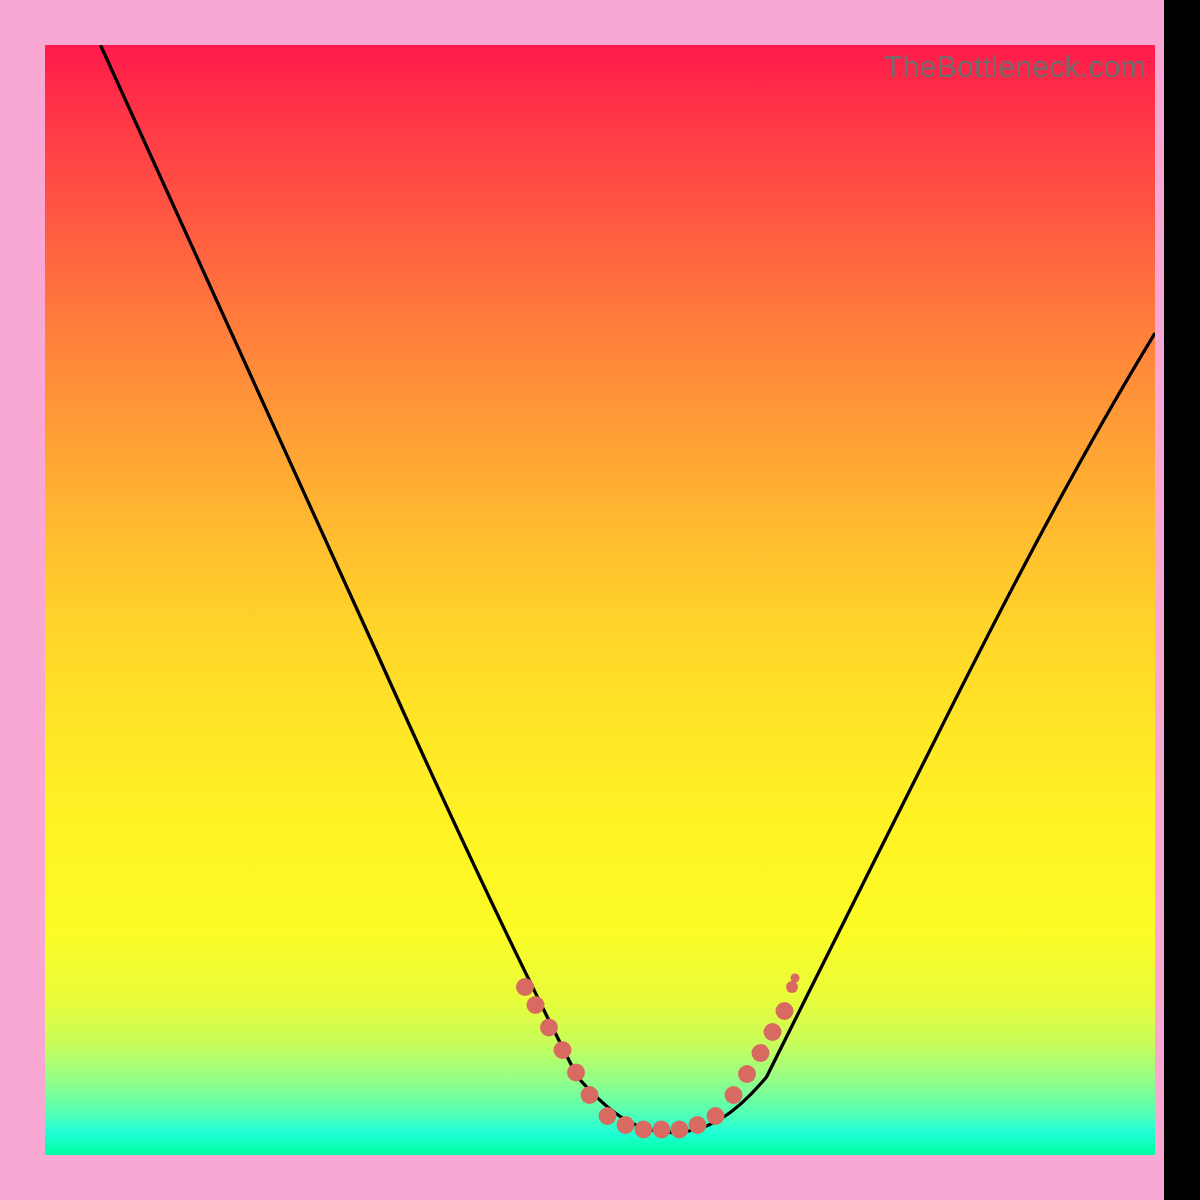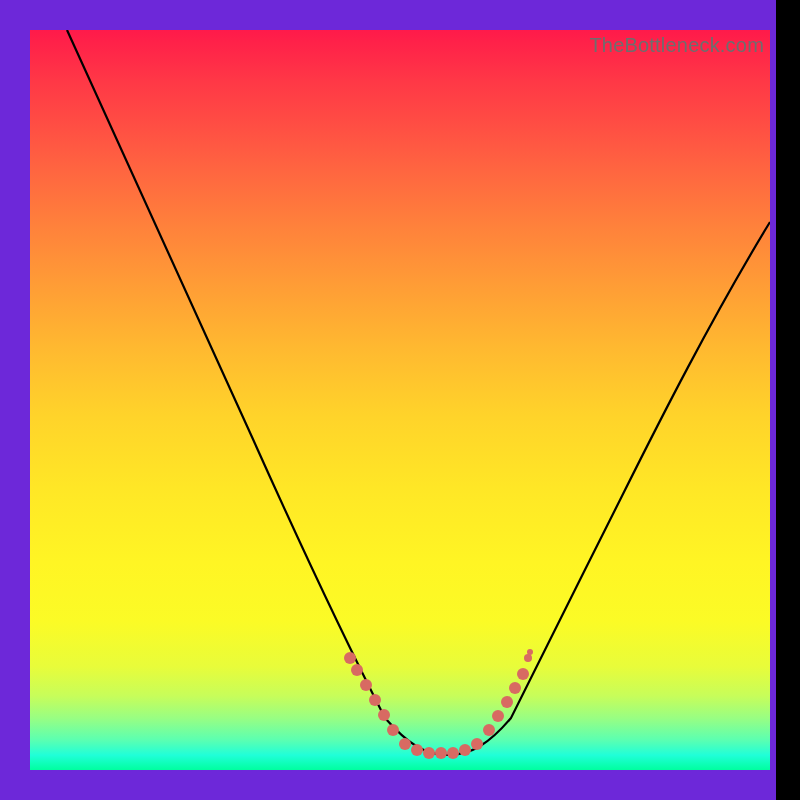--- a/index.html
+++ b/index.html
@@ -8,21 +8,21 @@
     width: 800px;
     height: 800px;
     overflow: hidden;
     background: #000;
     font-family: Arial, Helvetica, sans-serif;
   }
   .frame {
     position: relative;
     width: 776px;
     height: 800px;
-    background: #6d28d9;
+    background: #f9a8d4;
   }
   .plot-area {
     position: absolute;
     left: 30px;
     top: 30px;
     width: 740px;
     height: 740px;
     background: linear-gradient(
       to bottom,
       #ff1a4a 0%,

